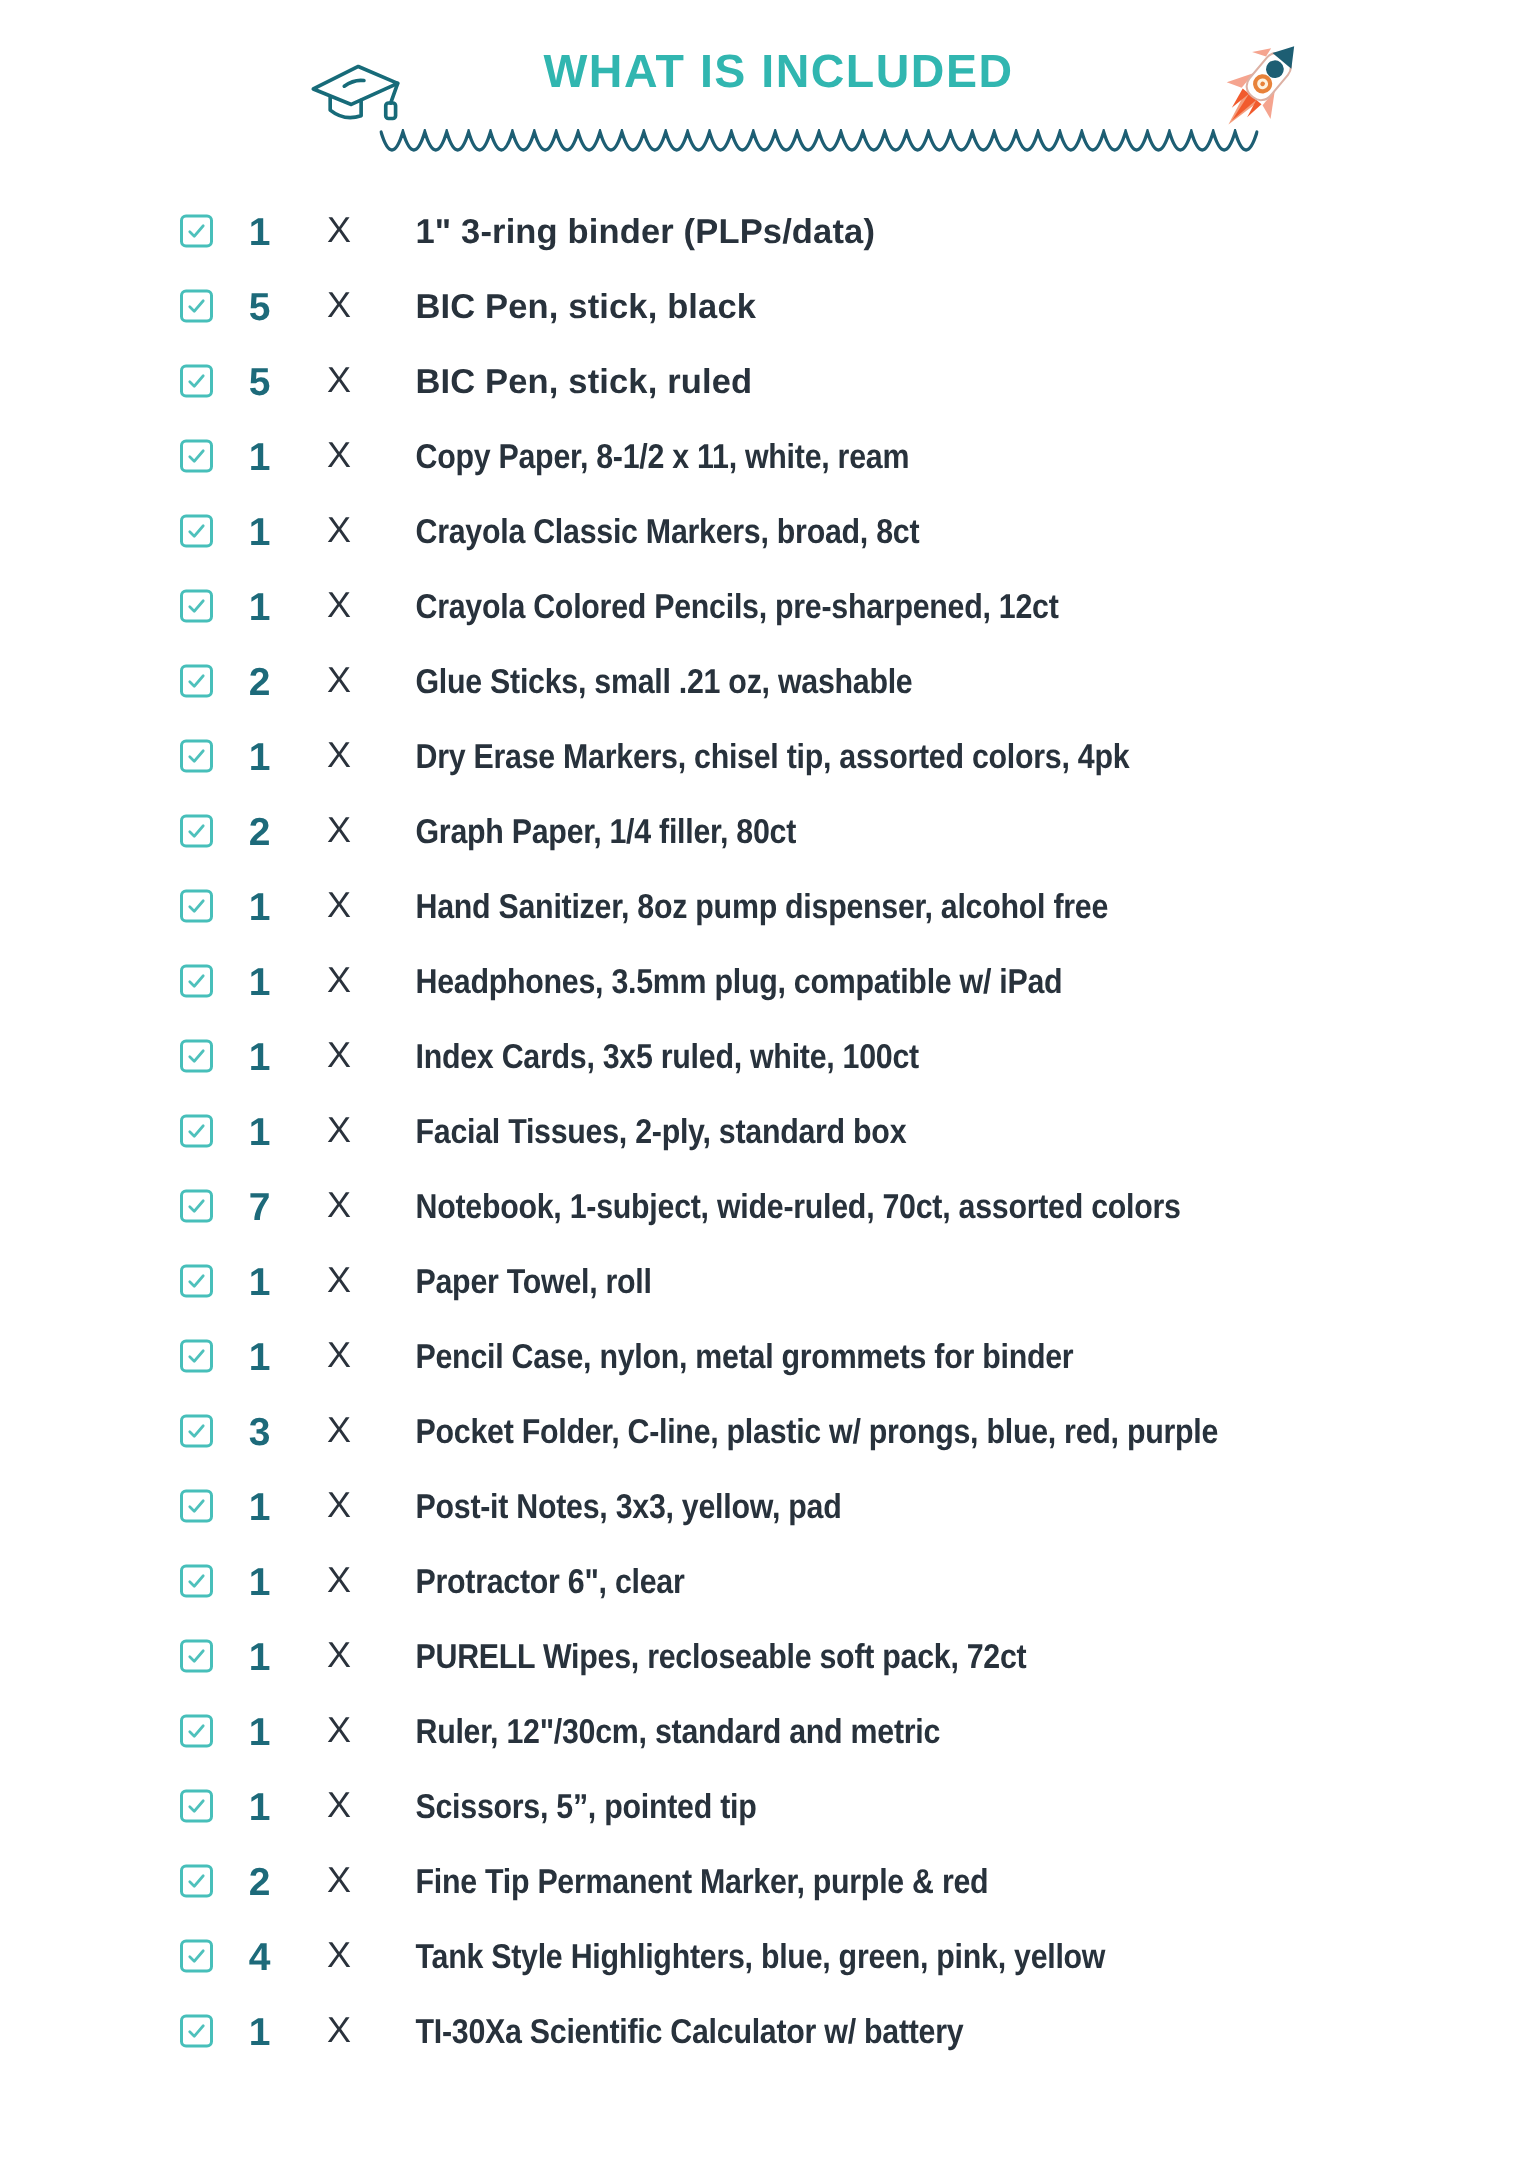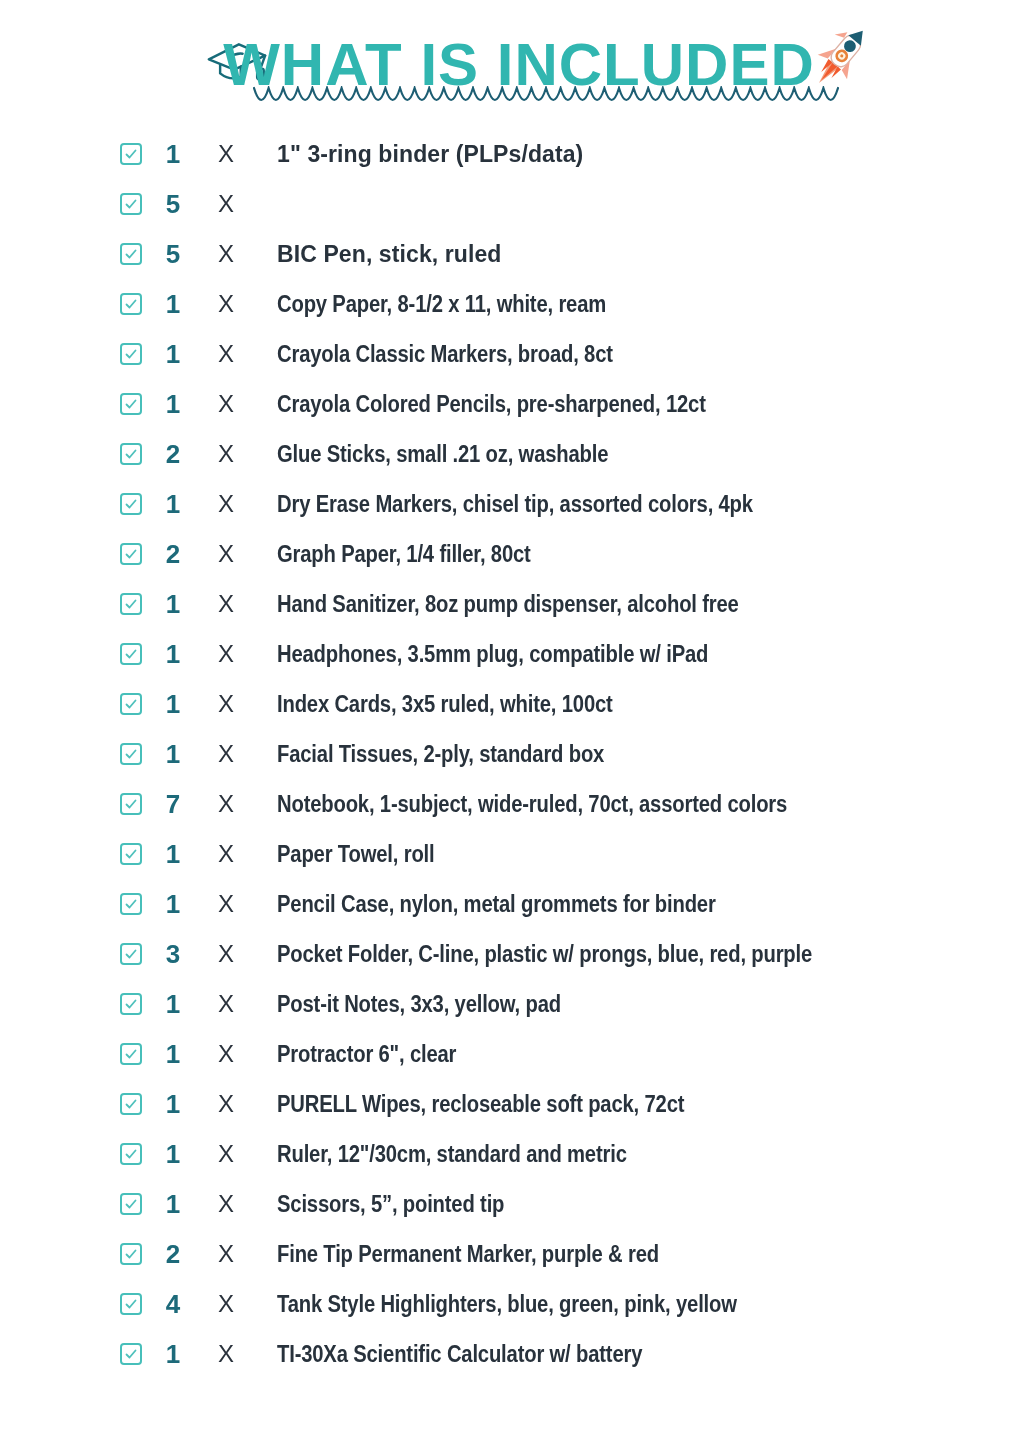--- a/index.html
+++ b/index.html
@@ -4,21 +4,21 @@
 <style>
   html,body { margin:0; padding:0; background:#ffffff; }
   .page {
     position:relative; width:1024px; height:1444px; background:#ffffff;
     font-family:"Liberation Sans", sans-serif; overflow:hidden;
   }
   
   .header-title {
     position:absolute; top:30px; left:0; width:100%;
     text-align:center; padding-left:14px; box-sizing:border-box;
-    font-size:60px; font-weight:700; letter-spacing:1px; color:#31b6b0;
+    font-size:31px; font-weight:700; letter-spacing:1px; color:#31b6b0;
     white-space:nowrap;
   }
   .cap-icon    { position:absolute; left:207px; top:38px; }
   .rocket-icon { position:absolute; left:800px; top:14px; }
   .wave        { position:absolute; left:253px; top:86px; }
   
   .list { position:absolute; top:129px; left:0; width:100%; }
   .row  { display:flex; align-items:center; height:50px; }
   .cb {
     margin-left:120px; width:18px; height:18px; flex:0 0 auto;
@@ -82,20 +82,21 @@
     </div>
 
     <div class="row">
       <span class="cb">
         <svg width="14" height="14" viewBox="0 0 14 14" fill="none" stroke="#4fc1bc" stroke-width="1.8" stroke-linecap="round" stroke-linejoin="round">
           <polyline points="2.5,7.5 5.5,10.5 11.5,3.5"></polyline>
         </svg>
       </span>
       <span class="qty">5</span>
       <span class="xcol">X</span>
+      <span class="label">BIC Pen, stick, black</span>
     </div>
 
     <div class="row">
       <span class="cb">
         <svg width="14" height="14" viewBox="0 0 14 14" fill="none" stroke="#4fc1bc" stroke-width="1.8" stroke-linecap="round" stroke-linejoin="round">
           <polyline points="2.5,7.5 5.5,10.5 11.5,3.5"></polyline>
         </svg>
       </span>
       <span class="qty">5</span>
       <span class="xcol">X</span>

